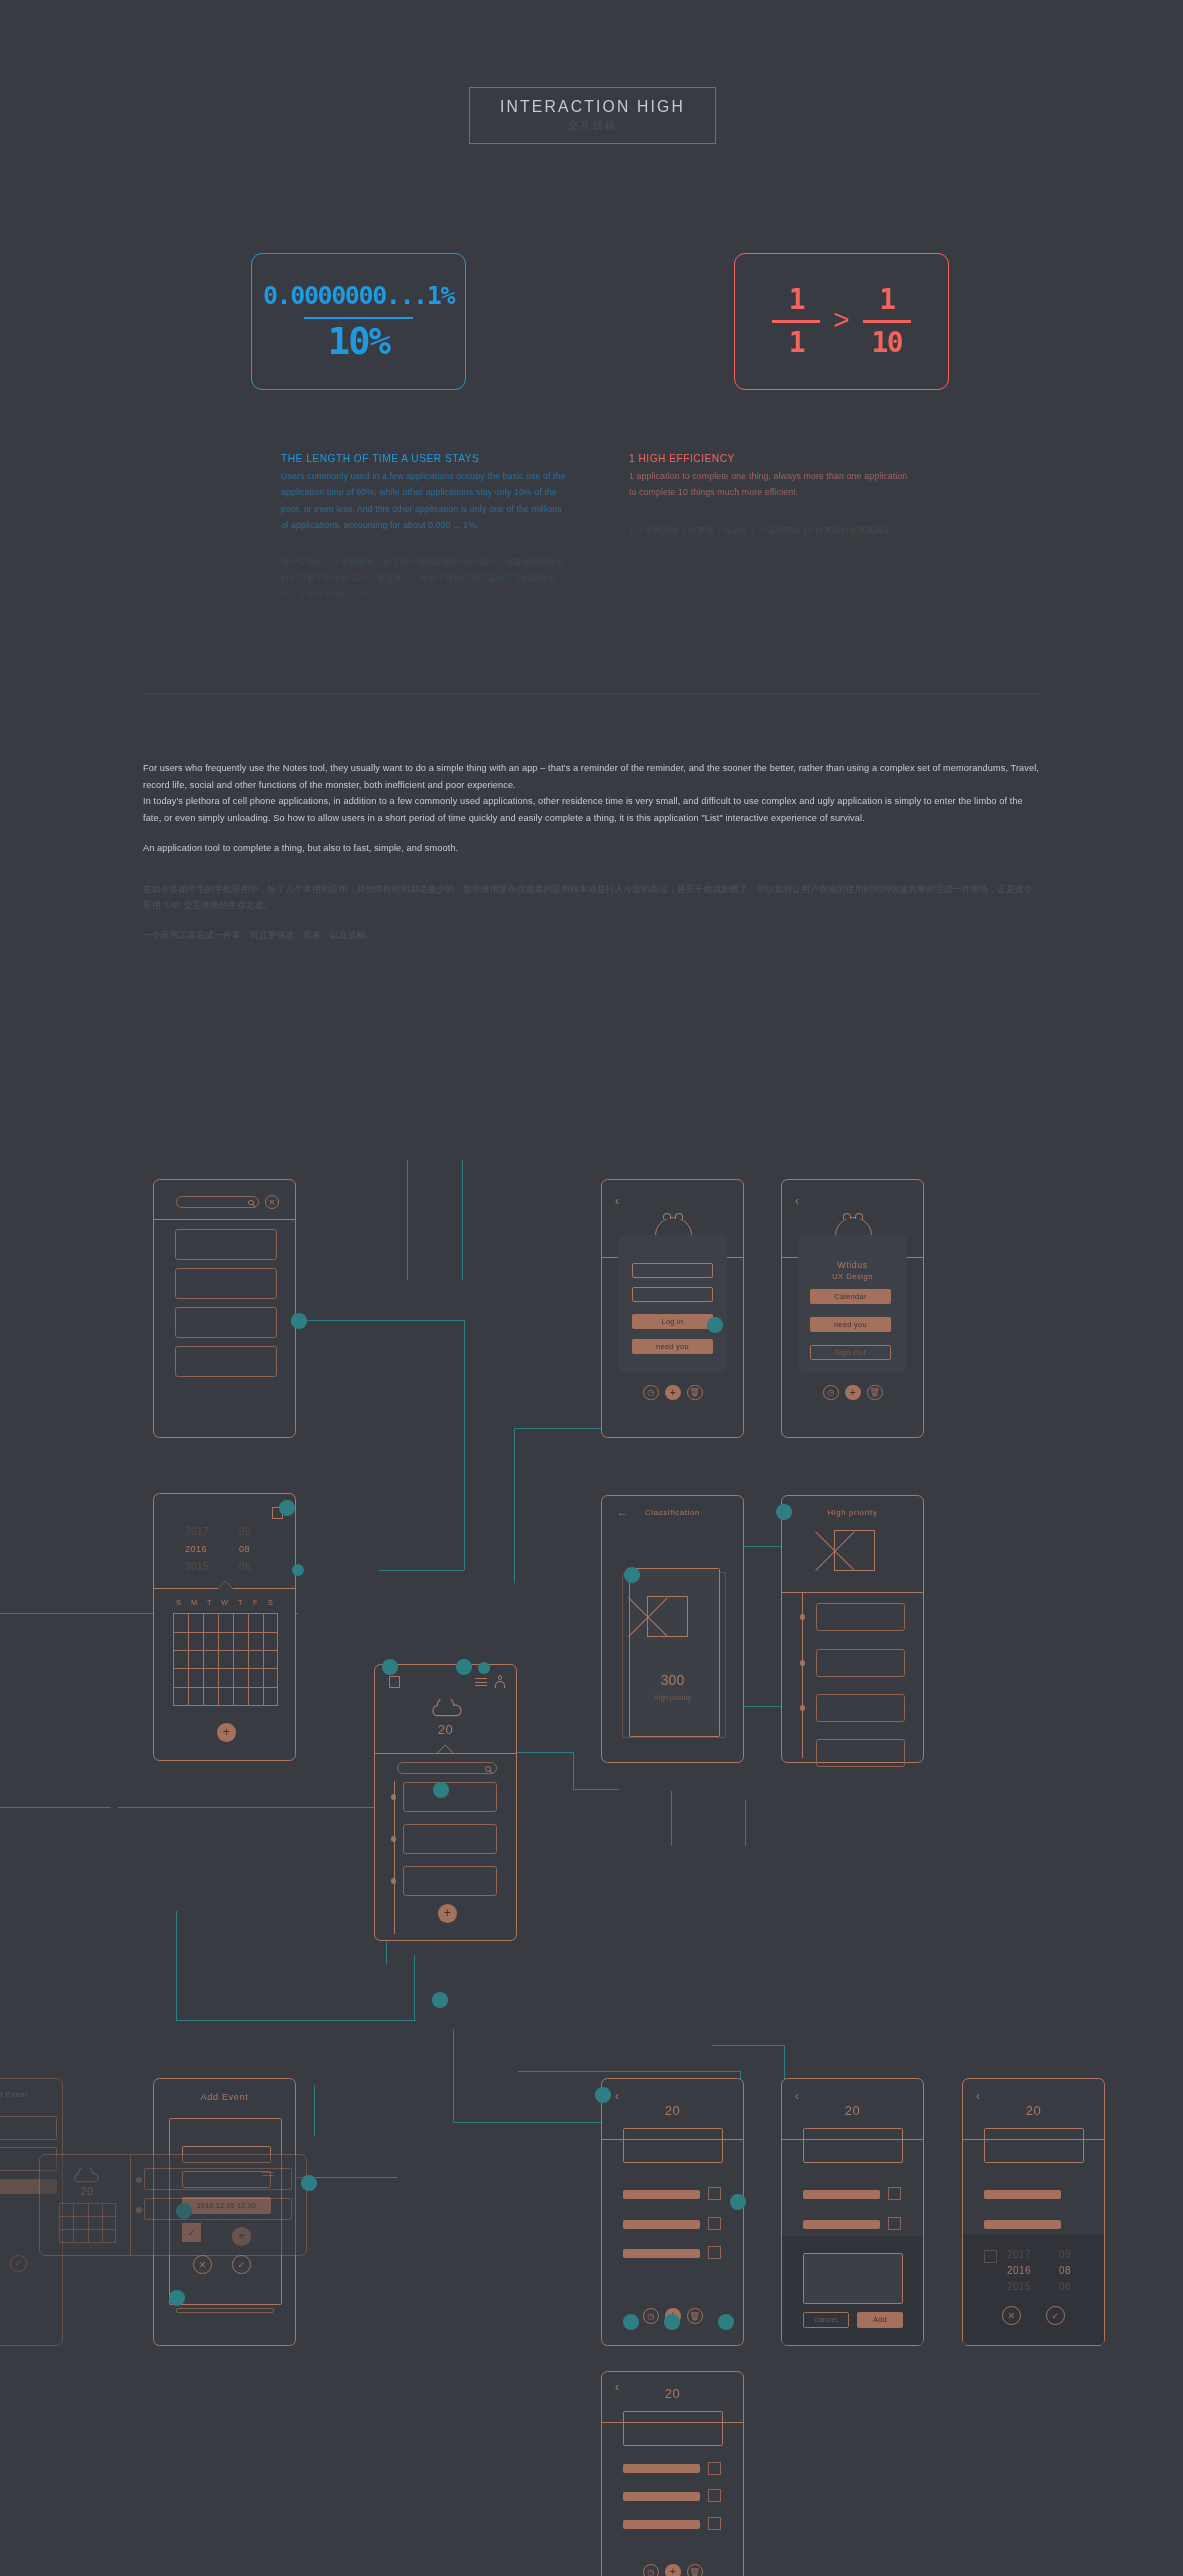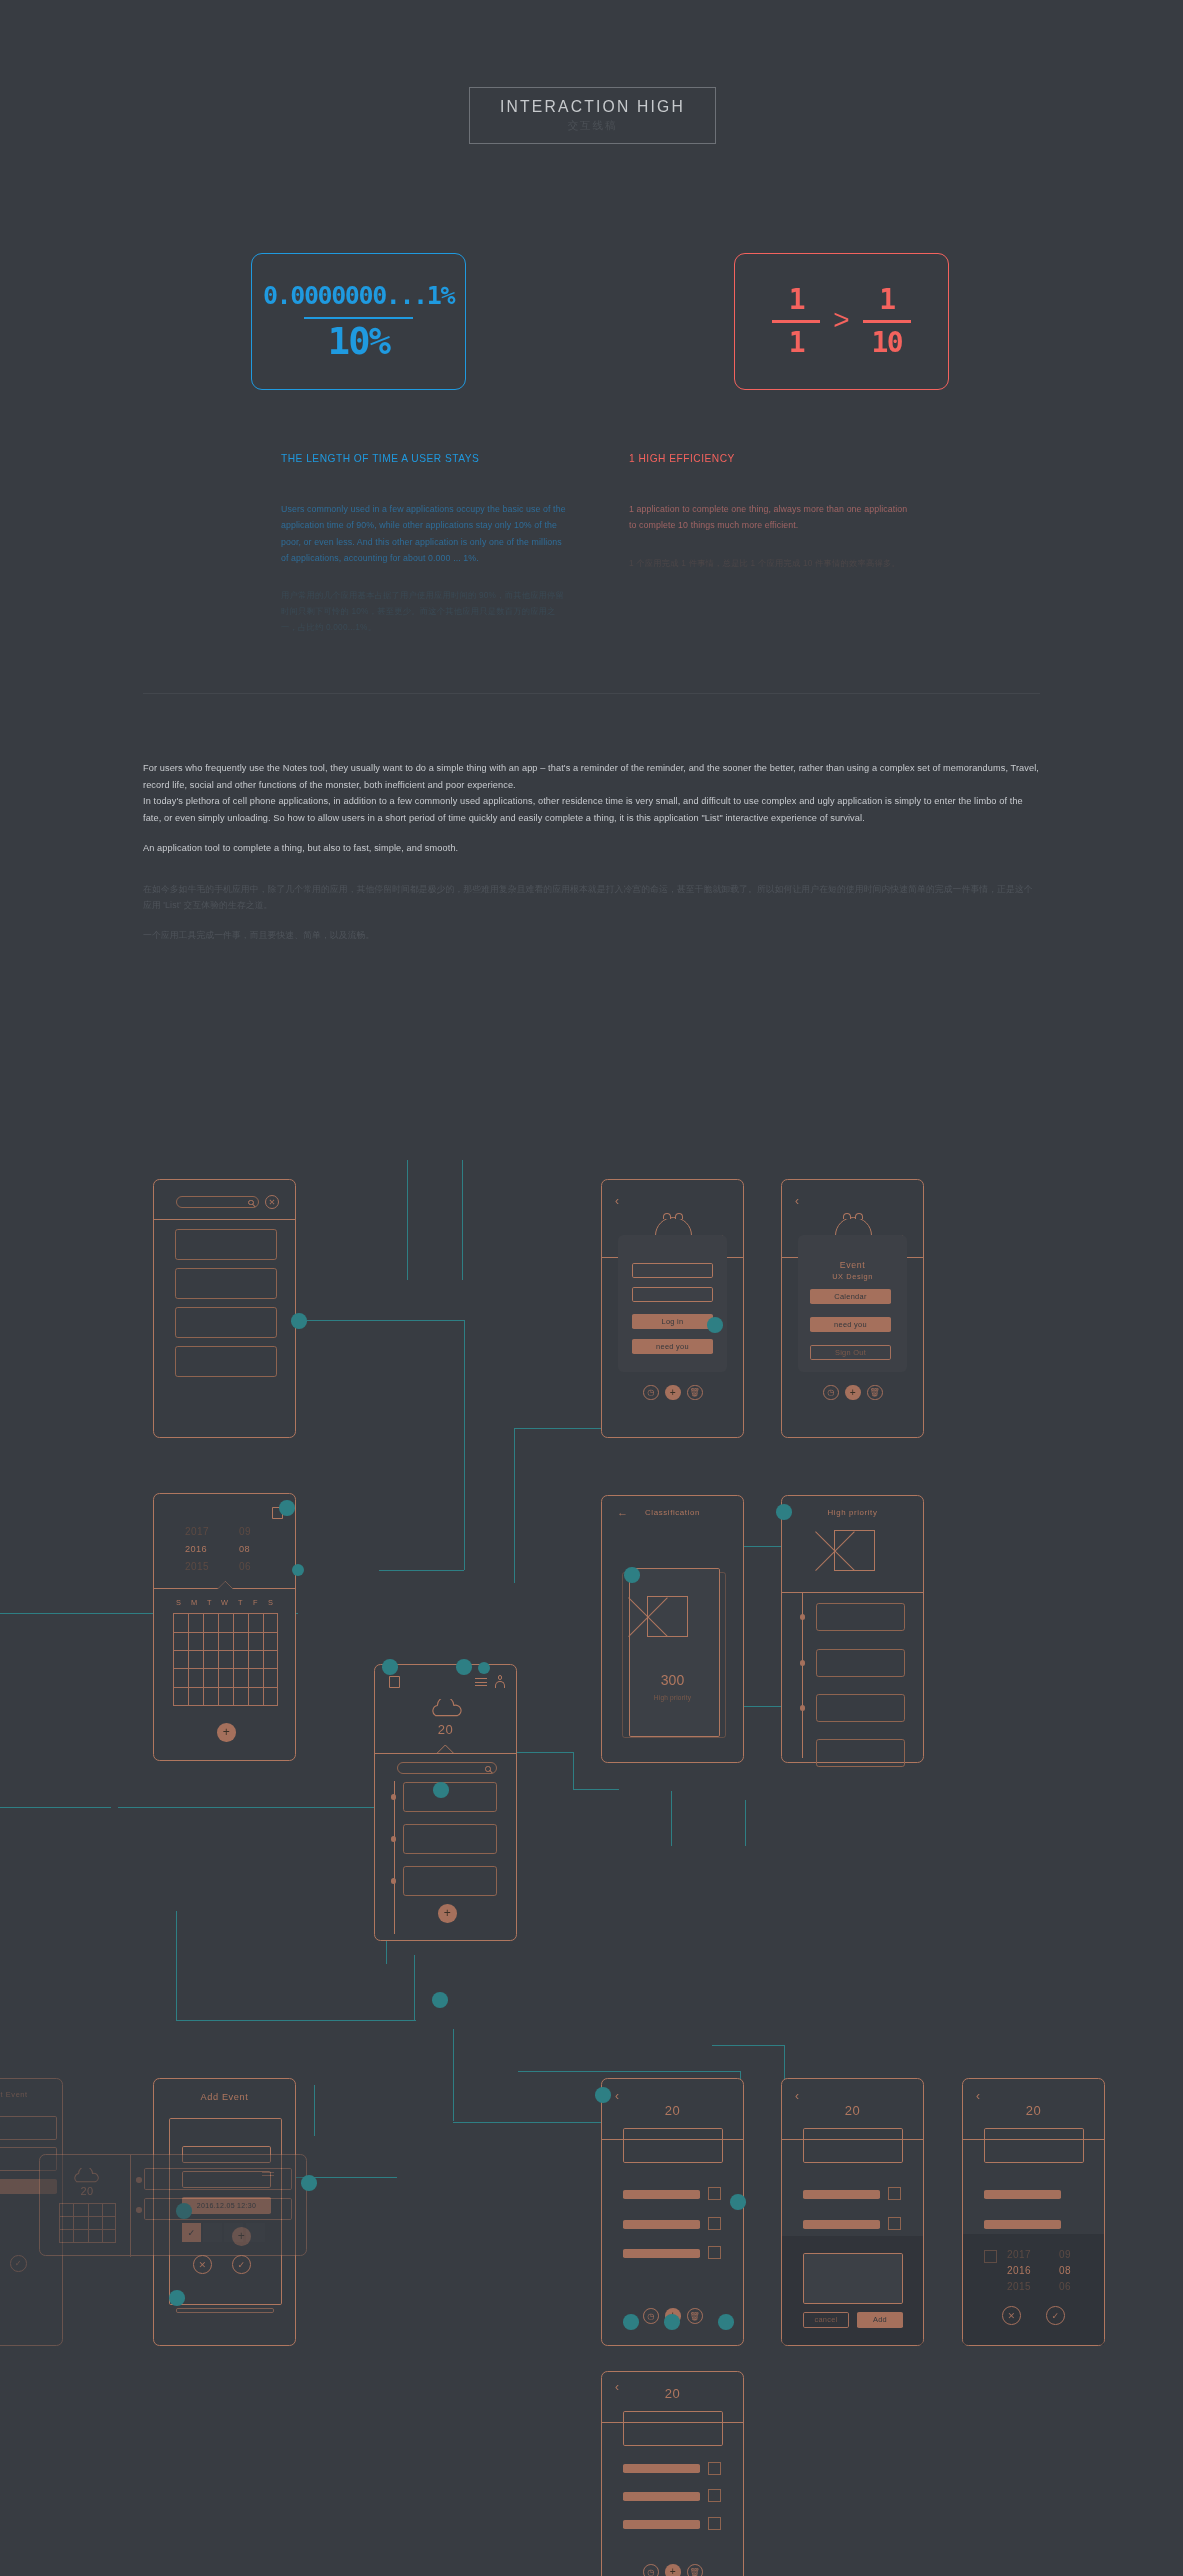--- a/index.html
+++ b/index.html
@@ -41,21 +41,21 @@
   .frac{ display:flex; flex-direction:column; align-items:center; }
   .frac .num,.frac .den{ color:#f4635e; font-family:"DejaVu Sans Mono", monospace;
                          font-weight:700; font-size:28px; line-height:1; letter-spacing:-1.8px;}
   .frac .bar{ width:48px; height:2.3px; background:#f4635e; margin:6.5px 0; }
   .gt{ color:#f4635e; font-size:28px; font-weight:300; line-height:1; transform:translateY(-0.9px); }
 
   
   .col{ position:absolute; width:287px; }
   #col-left { left:281px; top:453px; }
   #col-right{ left:629px; top:453px; }
-  .col h3{ font-size:10.2px; font-weight:400; letter-spacing:0.5px; margin-bottom:37px; }
+  .col h3{ font-size:10.2px; font-weight:400; letter-spacing:0.5px; margin-bottom:4px; }
   #col-left  h3{ color:#1f9ae0; }
   #col-right h3{ color:#f4635e; }
   .col p.en{ font-size:8.8px; line-height:1.85; letter-spacing:0.1px; }
   #col-left  p.en{ color:#2e6d99; }
   #col-right p.en{ color:#a16464; }
   .col p.cn{ font-size:8.3px; line-height:1.95; letter-spacing:0.2px; margin-top:21px; }
   #col-left  p.cn{ color:#3a4a55; }
   #col-right p.cn{ color:#4c4648; }
 
   #divider{ position:absolute; left:143px; top:693px; width:897px; height:0.9px; background:#43474d; }
@@ -273,21 +273,21 @@
   <div class="dot dot-lg" style="left:707px; top:157px;"></div>
 
   <div class="phone" style="left:781px; top:18.5px; width:143px; height:259px;">
     <div class="back" style="left:13px; top:15px;">‹</div>
     <div style="position:absolute;left:53px;top:37px;width:37px;height:37px;border:0.9px solid #b0775f;border-radius:50%;"></div>
     <div style="position:absolute;left:61px;top:33px;width:8.3px;height:6.5px;border:0.9px solid #b0775f;border-bottom:none;border-radius:4.6px 4.6px 0 0;background:#383c42;"></div>
     <div style="position:absolute;left:73px;top:33px;width:8.3px;height:6.5px;border:0.9px solid #b0775f;border-bottom:none;border-radius:4.6px 4.6px 0 0;background:#383c42;"></div>
     <div class="ibox" style="left:22px; top:55px; width:100px; height:28px; border-color:#b0775f;"></div>
     <div class="hdr-line" style="top:77px;"></div>
     <div style="position:absolute;left:15.7px;top:55px;width:109px;height:137px;background:#3d4046;border-radius:5.5px;"></div>
-    <div class="ttl" style="top:80px; font-size:8.8px;">Event</div>
+    <div class="ttl" style="top:80px; font-size:8.8px;">Wtidus</div>
     <div class="ttl" style="top:92px; font-size:7.4px;">UX Design</div>
     <div class="fill-btn" style="left:28px; top:109px; width:81px; height:15px;">Calendar</div>
     <div class="fill-btn" style="left:28px; top:137px; width:81px; height:15px;">need you</div>
     <div class="ghost-btn" style="left:28px; top:165px; width:81px; height:15px;">Sign Out</div>
     <div class="circ" style="left:41px; top:205px; width:15.7px; height:15.7px;">◷</div>
     <div class="circ-f" style="left:63px; top:205px; width:15.7px; height:15.7px;">+</div>
     <div class="circ" style="left:85px; top:205px; width:15.7px; height:15.7px;">🗑</div>
   </div>
 
   <div class="phone" style="left:153px; top:333px; width:143px; height:268px;">

